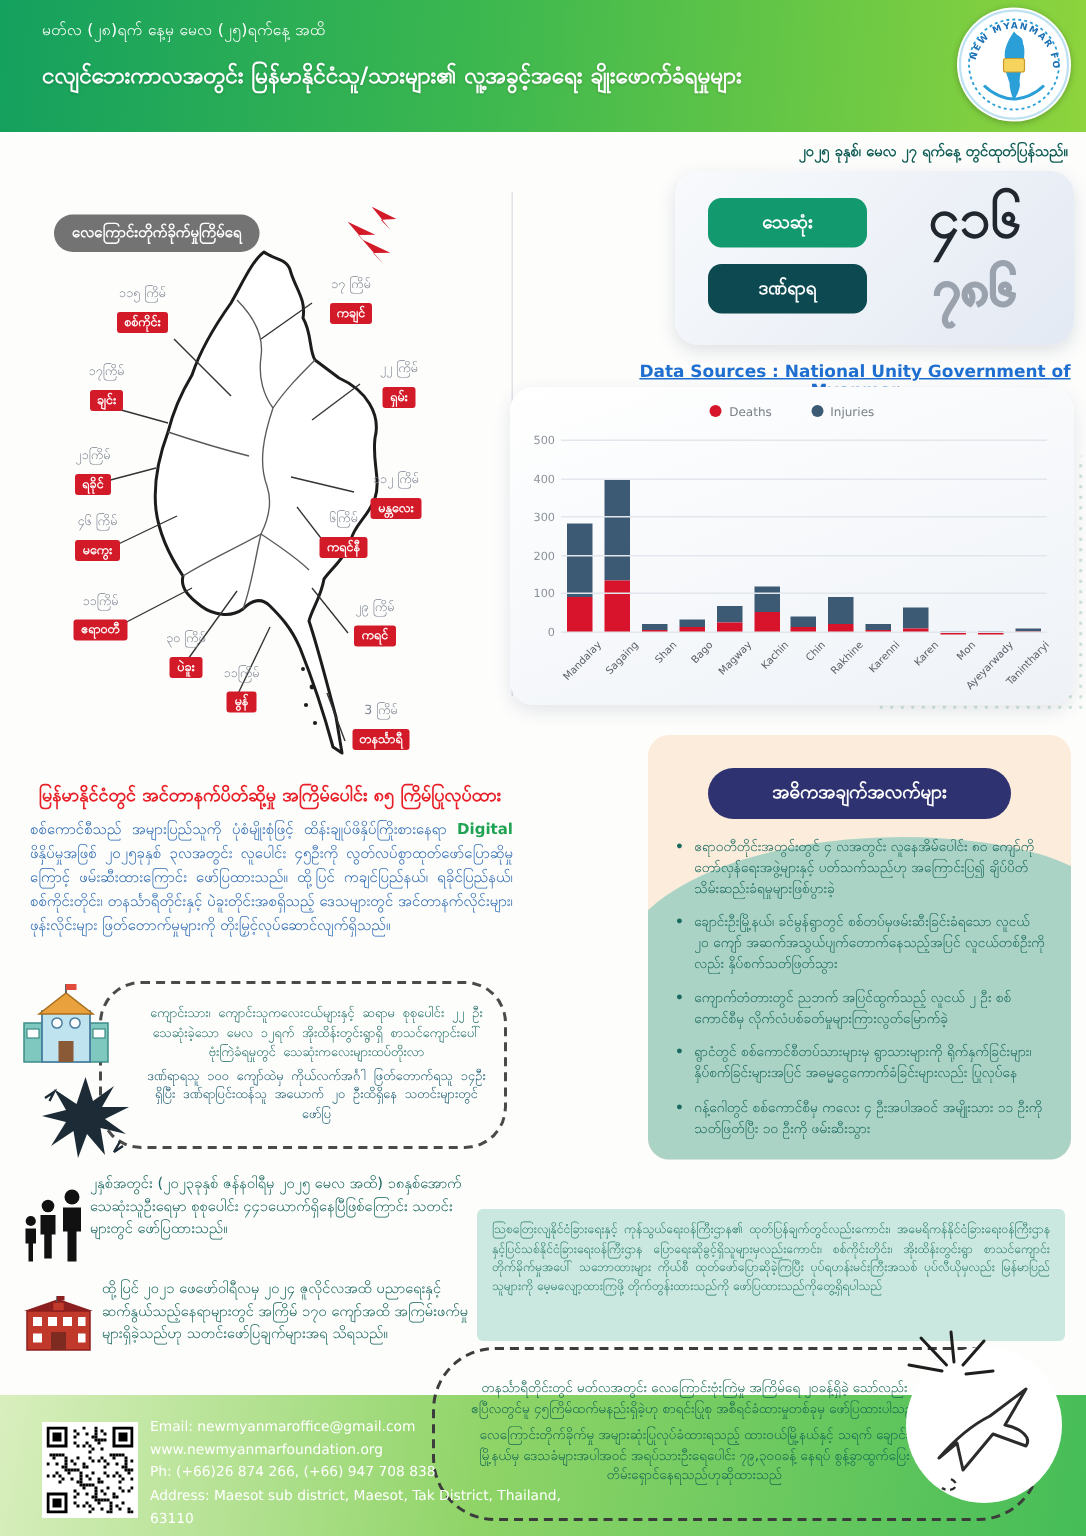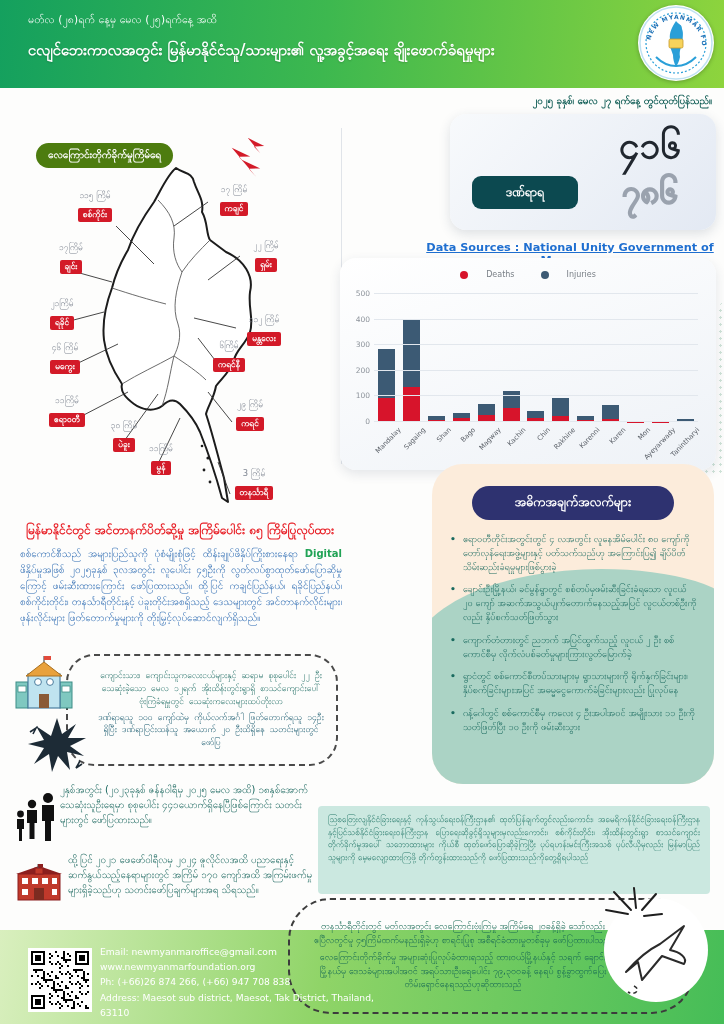--- a/index.html
+++ b/index.html
@@ -9,21 +9,21 @@
   
   .header{position:absolute;left:0;top:0;width:724px;height:88px;
     background:linear-gradient(95deg,#14a05e 0%,#3db84f 45%,#8ed43d 100%);z-index:3;}
   .header-sub{position:absolute;left:28px;top:13px;color:#fff;font-size:10.5px;letter-spacing:.2px;}
   .header-title{position:absolute;left:28px;top:40px;width:580px;color:#fff;font-size:15px;font-weight:bold;text-shadow:0 1px 2px rgba(0,0,0,.18);}
   .logo{position:absolute;right:10px;top:5px;width:76px;height:76px;border-radius:50%;background:#fff;box-shadow:0 1px 4px rgba(0,0,0,.25);}
   .published{position:absolute;right:12px;top:94px;width:320px;text-align:right;color:#0e5c54;font-size:9.8px;font-weight:bold;z-index:2;}
 
   
   .map-intro{position:absolute;left:14px;top:96px;width:330px;text-align:center;color:#167a6f;font-size:10.3px;font-weight:bold;line-height:1.5;z-index:2;}
-  .airstrike-badge{position:absolute;left:36px;top:143px;background:#4d7c0f;color:#fff;font-size:10px;font-weight:bold;
+  .airstrike-badge{position:absolute;left:36px;top:143px;background:#737373;color:#fff;font-size:10px;font-weight:bold;
     padding:5px 12px;border-radius:16px;z-index:4;}
   .jets{position:absolute;left:212px;top:138px;width:66px;height:40px;z-index:4;}
   .map-wrap{position:absolute;left:8px;top:140px;width:334px;height:380px;z-index:2;}
   .map-label{position:absolute;text-align:center;z-index:5;}
   .map-count{color:#7e8591;font-size:8.4px;white-space:nowrap;}
   .map-region{display:inline-block;background:#d31a28;color:#fff;font-size:8.4px;font-weight:bold;padding:1px 5px;border-radius:2px;margin-top:1px;white-space:nowrap;}
   .divider-v{position:absolute;left:341px;top:128px;width:1px;height:336px;background:#e0e4e9;z-index:1;}
 
   .net-heading{position:absolute;left:12px;top:522px;width:336px;text-align:center;color:#e81f26;font-size:12px;font-weight:bold;z-index:2;}
   .net-para{position:absolute;left:20px;top:546px;width:322px;color:#2e6cb3;font-size:10px;line-height:1.6;text-align:justify;z-index:2;}
@@ -49,35 +49,35 @@
   .pill-injured{top:62px;background:#0c4950;}
   .stat-val-deaths{position:absolute;left:150px;top:8px;width:100px;text-align:center;font-size:37px;font-weight:bold;color:#21272f;}
   .stat-val-injured{position:absolute;left:150px;top:56px;width:100px;text-align:center;font-size:33px;font-weight:bold;
     color:#f2f4f7;-webkit-text-stroke:1.4px #9aa2ae;}
 
   .data-src{position:absolute;left:420px;top:241px;width:300px;text-align:center;color:#1f6fd0;font-size:11.3px;font-weight:bold;text-decoration:underline;z-index:2;}
 
   .chart-card{position:absolute;left:340px;top:258px;width:376px;height:212px;border-radius:16px;z-index:2;
     background:linear-gradient(160deg,#ffffff 0%,#eef2f7 100%);box-shadow:0 4px 12px rgba(40,60,90,.12);}
   .legend{position:absolute;left:0;top:12px;width:100%;display:flex;justify-content:center;gap:26px;}
-  .legend-item{display:flex;align-items:center;gap:18px;color:#7a8087;font-size:8px;}
+  .legend-item{display:flex;align-items:flex-start;gap:5px;color:#7a8087;font-size:8px;}
   .legend-dot{width:8px;height:8px;border-radius:50%;}
   .plot{position:absolute;left:34px;top:36px;width:324px;height:128px;}
   .gridline{position:absolute;left:0;width:100%;height:1px;background:#e2e7ed;}
   .ytick{position:absolute;right:100%;margin-right:4px;transform:translateY(-4px);color:#8d939b;font-size:7.5px;}
   .bars{position:absolute;left:0;bottom:0;width:100%;height:100%;display:flex;align-items:flex-end;}
   .bar-slot{flex:1;display:flex;justify-content:center;align-items:flex-end;height:100%;}
   .bar{width:17px;display:flex;flex-direction:column-reverse;}
   .seg{width:100%;}
   .xlabels{position:absolute;left:34px;top:166px;width:324px;display:flex;}
   .xslot{flex:1;position:relative;height:36px;}
   .xlab{position:absolute;right:2px;top:2px;color:#5b6068;font-size:6.8px;white-space:nowrap;
     transform:rotate(-46deg);transform-origin:top right;}
 
-  .keyfacts{position:absolute;left:432px;top:464px;width:282px;height:320px;border-radius:31px;background:#fcecdb;overflow:hidden;z-index:2;}
+  .keyfacts{position:absolute;left:432px;top:490px;width:282px;height:283px;border-radius:14px;background:#fcecdb;overflow:hidden;z-index:2;}
   .kf-blob{position:absolute;left:-20px;right:-20px;bottom:-10px;height:225px;background:#abd3c5;
     border-radius:100% 70% 0 0 / 150px 70px 0 0;}
   .kf-title{position:relative;margin:22px auto 0 auto;width:190px;background:#2e3270;color:#fff;font-size:12.5px;font-weight:bold;
     text-align:center;padding:8px 6px;border-radius:22px;z-index:1;}
   .kf-list{position:relative;z-index:1;margin:12px 16px 0 18px;padding:0;list-style:none;}
   .kf-list li{display:flex;gap:7px;color:#1a6a5f;font-size:9.2px;line-height:1.5;margin-bottom:9px;}
   .kf-bullet{color:#1a6a5f;font-weight:bold;}
 
   .statement-box{position:absolute;left:318px;top:806px;width:392px;height:88px;background:#cbe8e0;border-radius:4px;z-index:2;
     padding:7px 10px;box-sizing:border-box;color:#26796a;font-size:8.2px;line-height:1.55;text-align:justify;}
@@ -252,20 +252,21 @@
           <rect x="38" y="14" width="5" height="6"></rect>
       <rect x="8" y="25" width="6" height="6"></rect>
           <rect x="38" y="25" width="5" height="6"></rect>
         </g>
       <rect x="20" y="24" width="10" height="12" fill="#7d2b20"></rect>
     </svg>
   </div>
   <div class="education-para">ထို့ပြင် ၂၀၂၁ ဖေဖော်ဝါရီလမှ ၂၀၂၄ ဇူလိုင်လအထိ ပညာရေးနှင့်ဆက်နွယ်သည့်နေရာများတွင် အကြိမ် ၁၇၀ ကျော်အထိ အကြမ်းဖက်မှုများရှိခဲ့သည်ဟု သတင်းဖော်ပြချက်များအရ သိရသည်။</div>
 
   <div class="stats-card">
+    <div class="pill pill-deaths">သေဆုံး</div>
     <div class="pill pill-injured">ဒဏ်ရာရ</div>
     <div class="stat-val-deaths">၄၁၆</div>
     <div class="stat-val-injured">၇၈၆</div>
   </div>
 
   <div class="data-src">Data Sources : National Unity Government of Myanmar</div>
 
   <div class="chart-card">
     <div class="legend" id="chart-legend">
         <div class="legend-item">

